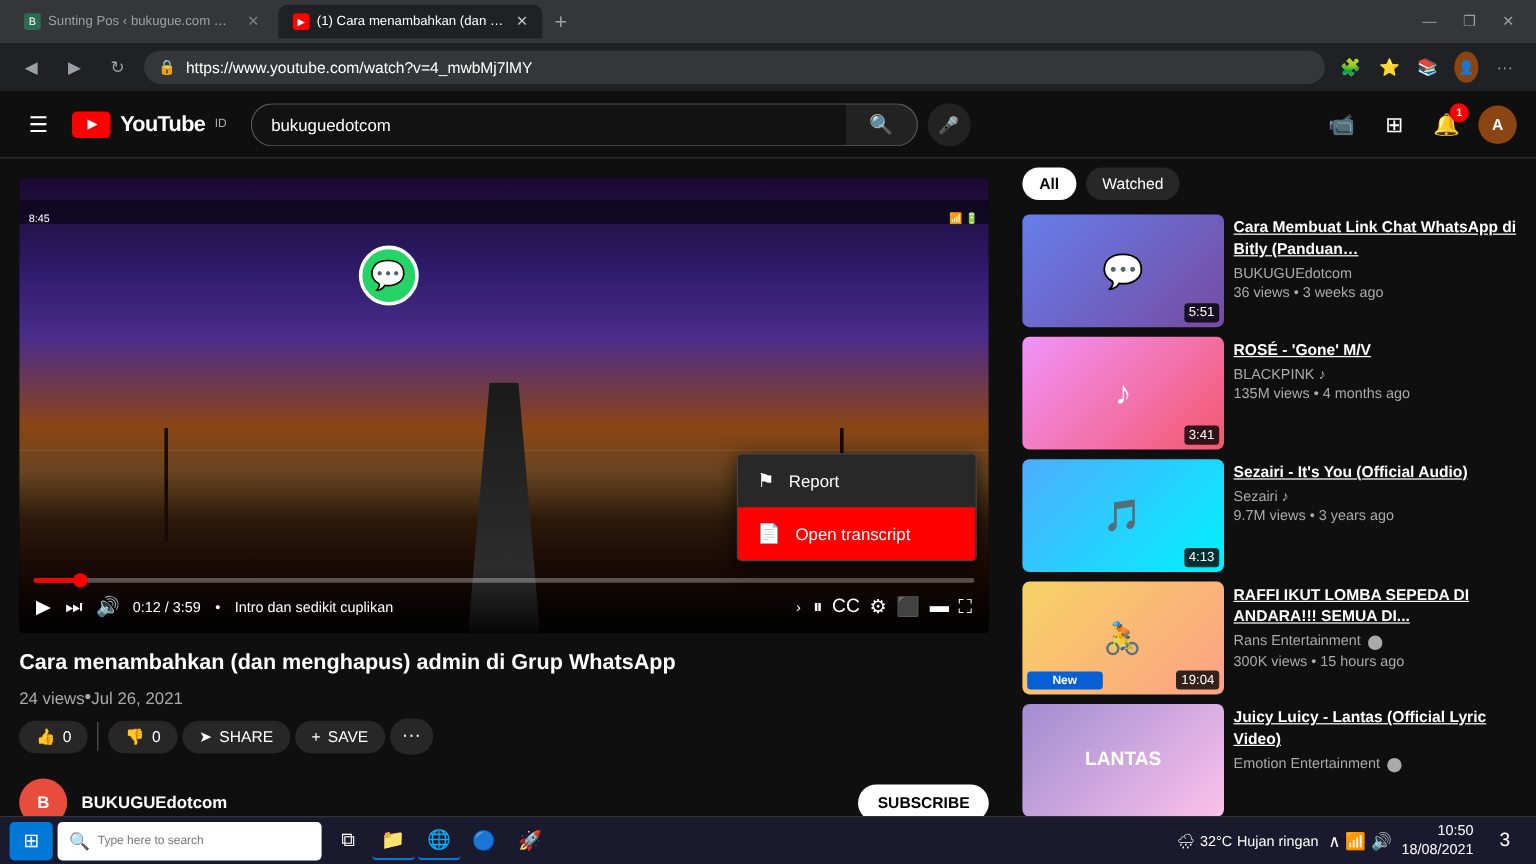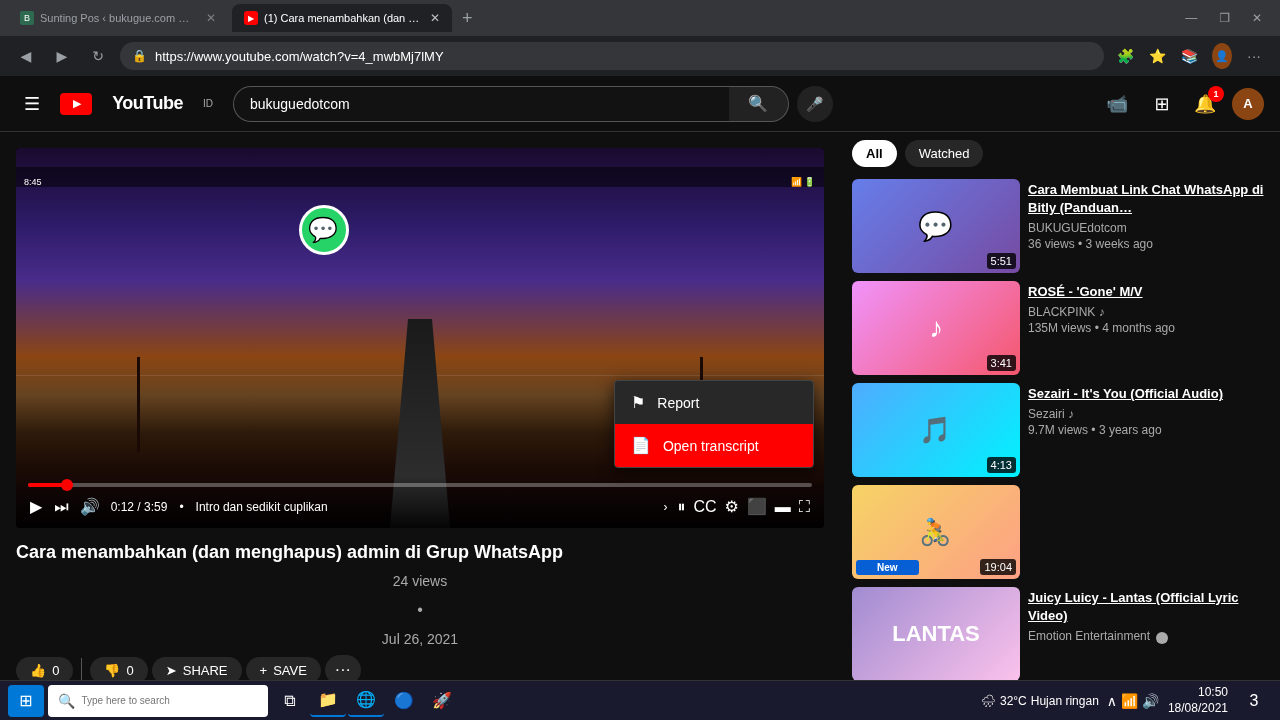--- a/index.html
+++ b/index.html
@@ -23,21 +23,21 @@
     .url-bar { flex: 1; background: #35363a; border: none; border-radius: 20px; height: 28px; padding: 0 12px; color: #fff; font-size: 13px; display: flex; align-items: center; gap: 8px; }
     .url-bar input { background: none; border: none; outline: none; color: #fff; font-size: 13px; flex: 1; }
     .lock-icon { color: #9aa0a6; font-size: 12px; }
     .browser-actions { display: flex; gap: 4px; align-items: center; }
     .br-btn { background: none; border: none; color: #9aa0a6; font-size: 14px; cursor: pointer; padding: 4px; border-radius: 4px; width: 28px; height: 28px; display: flex; align-items: center; justify-content: center; }
     .profile-avatar { width: 26px; height: 26px; border-radius: 50%; background: #8b4513; display: flex; align-items: center; justify-content: center; font-size: 11px; font-weight: bold; overflow: hidden; }
 
     
     .yt-header { display: flex; align-items: center; height: 56px; padding: 0 16px; background: #0f0f0f; border-bottom: 1px solid #333; gap: 12px; }
     .yt-menu-btn { background: none; border: none; color: #fff; font-size: 18px; cursor: pointer; padding: 8px; border-radius: 50%; }
-    .yt-logo { display: flex; align-items: center; gap: 20px; margin-right: 8px; }
+    .yt-logo { display: flex; align-items: center; gap: 8px; margin-right: 8px; }
     .yt-logo-icon { width: 32px; height: 22px; background: #ff0000; border-radius: 4px; display: flex; align-items: center; justify-content: center; }
     .yt-logo-icon::after { content: '▶'; color: #fff; font-size: 11px; margin-left: 2px; }
     .yt-logo-text { color: #fff; font-size: 18px; font-weight: 700; letter-spacing: -0.5px; }
     .yt-logo-badge { font-size: 10px; color: #aaa; vertical-align: super; }
     .yt-search-bar { flex: 1; display: flex; align-items: center; max-width: 600px; }
     .yt-search-input { flex: 1; height: 36px; background: #121212; border: 1px solid #555; border-right: none; border-radius: 20px 0 0 20px; padding: 0 16px; color: #fff; font-size: 14px; outline: none; }
     .yt-search-btn { height: 36px; width: 60px; background: #222; border: 1px solid #555; border-left: none; border-radius: 0 20px 20px 0; cursor: pointer; color: #fff; font-size: 16px; display: flex; align-items: center; justify-content: center; }
     .yt-mic-btn { background: #222; border: none; border-radius: 50%; width: 36px; height: 36px; cursor: pointer; color: #fff; font-size: 14px; margin-left: 8px; display: flex; align-items: center; justify-content: center; }
     .yt-header-right { margin-left: auto; display: flex; align-items: center; gap: 8px; }
     .yt-icon-btn { background: none; border: none; color: #fff; font-size: 18px; cursor: pointer; padding: 6px; border-radius: 50%; position: relative; width: 36px; height: 36px; display: flex; align-items: center; justify-content: center; }
@@ -72,21 +72,21 @@
 
     
     .context-menu { position: absolute; right: 10px; bottom: 60px; background: #282828; border-radius: 4px; box-shadow: 0 4px 16px rgba(0,0,0,0.7); min-width: 200px; overflow: hidden; z-index: 100; border: 1px solid #444; }
     .ctx-item { display: flex; align-items: center; padding: 12px 16px; gap: 12px; cursor: pointer; font-size: 14px; }
     .ctx-item.highlighted { background: #ff0000; }
     .ctx-icon { font-size: 16px; }
 
     
     .video-info { padding: 12px 0; }
     .video-title { font-size: 18px; font-weight: 600; line-height: 1.4; margin-bottom: 8px; }
-    .video-meta { display: flex; align-items: center; gap: 12px; margin-bottom: 8px; flex-direction: column; }
+    .video-meta { display: flex; align-items: center; gap: 0; margin-bottom: 8px; }
     .video-views { font-size: 14px; color: #aaa; }
     .video-date { font-size: 14px; color: #aaa; }
     .video-actions { display: flex; align-items: center; gap: 4px; }
     .action-btn { display: flex; align-items: center; gap: 6px; background: #272727; border: none; color: #fff; padding: 6px 14px; border-radius: 20px; cursor: pointer; font-size: 13px; }
     .action-sep { width: 1px; height: 24px; background: #555; margin: 0 4px; }
     .more-btn { background: #272727; border: none; color: #fff; padding: 6px 10px; border-radius: 20px; cursor: pointer; font-size: 16px; }
     .share-btn { display: flex; align-items: center; gap: 6px; background: #272727; border: none; color: #fff; padding: 6px 14px; border-radius: 20px; cursor: pointer; font-size: 13px; }
     .save-btn { display: flex; align-items: center; gap: 6px; background: #272727; border: none; color: #fff; padding: 6px 14px; border-radius: 20px; cursor: pointer; font-size: 13px; }
 
     
@@ -337,25 +337,35 @@
         </div>
       </div>
     </div>
 
     <div class="rec-item">
       <div class="rec-thumb thumb-4">
         <div style="width:100%;height:100%;display:flex;align-items:center;justify-content:center;font-size:26px;">🚴</div>
         <span class="rec-duration">19:04</span>
         <span class="rec-badge">New</span>
       </div>
+      <div class="rec-info">
+        <div class="rec-title">RAFFI IKUT LOMBA SEPEDA DI ANDARA!!! SEMUA DI...</div>
+        <div class="rec-channel">
+          <span>Rans Entertainment</span>
+          <span class="check-icon">✓</span>
+        </div>
+        <div class="rec-meta">
+          <span>300K views</span> • <span>15 hours ago</span>
+        </div>
+      </div>
     </div>
 
     <div class="rec-item">
       <div class="rec-thumb thumb-5">
-        <div style="width:100%;height:100%;display:flex;align-items:center;justify-content:center;font-size:22px;color:#fff;font-weight:bold;">LANTAS</div>
+        <div style="width:100%;height:100%;display:flex;align-items:center;justify-content:center;font-size:16px;color:#fff;font-weight:bold;">LANTAS</div>
       </div>
       <div class="rec-info">
         <div class="rec-title">Juicy Luicy - Lantas (Official Lyric Video)</div>
         <div class="rec-channel">
           <span>Emotion Entertainment</span>
           <span class="check-icon">✓</span>
         </div>
       </div>
     </div>
   </div>

